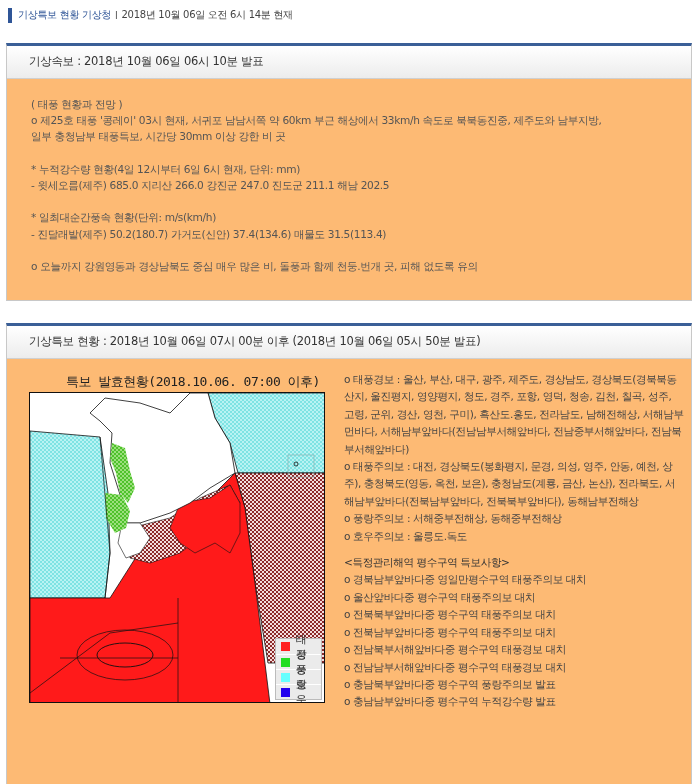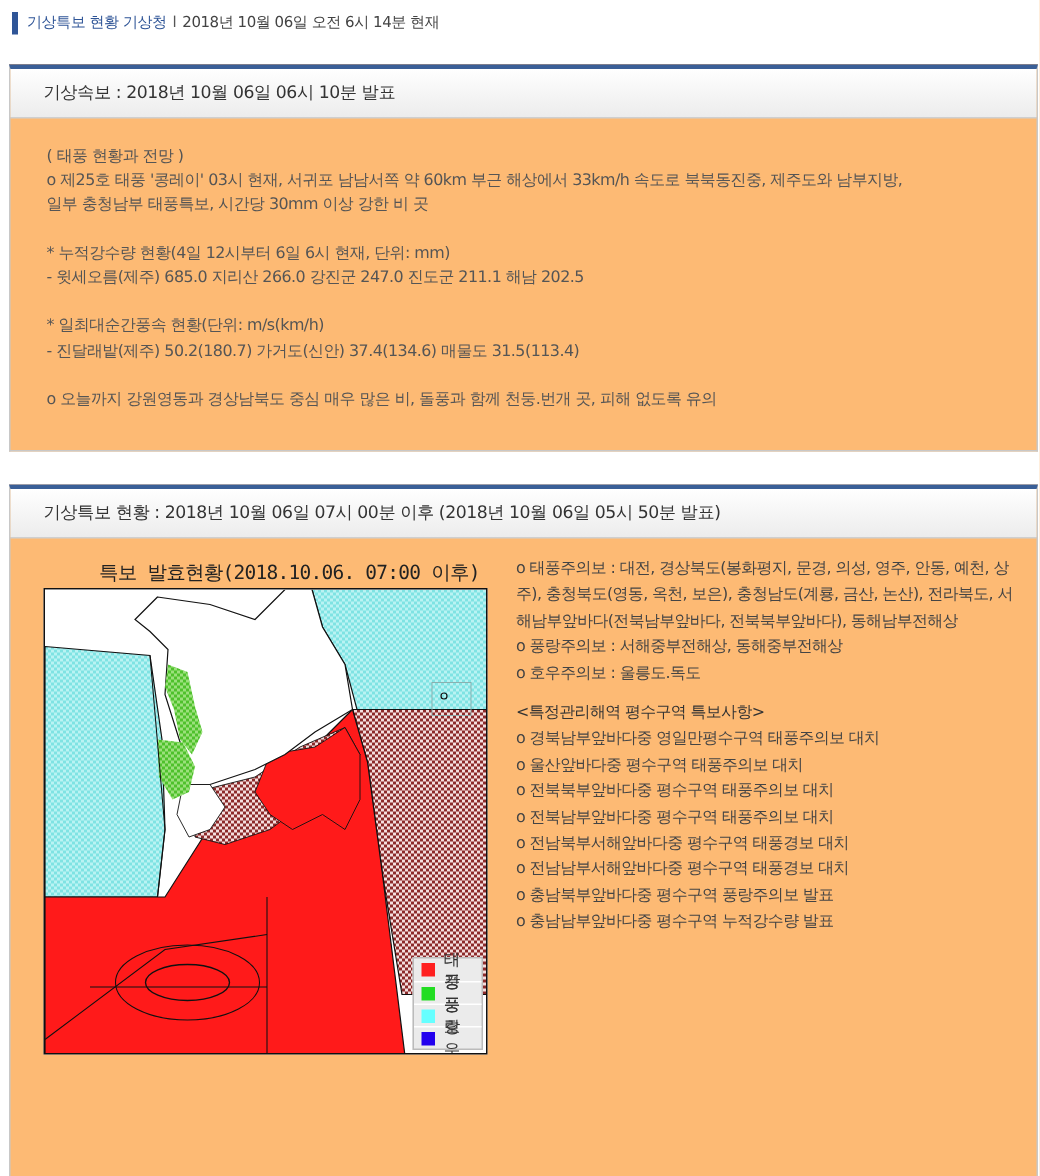--- a/index.html
+++ b/index.html
@@ -169,20 +169,21 @@
           <span>풍랑</span>
         </div>
         <div class="legend-item">
           <span class="swatch" style="background:#2200ee"></span>
           <span>호우</span>
         </div>
       </div>
     </div>
 
     <div class="warn-list">
+      <div class="para">o 태풍경보 : 울산, 부산, 대구, 광주, 제주도, 경상남도, 경상북도(경북북동산지, 울진평지, 영양평지, 청도, 경주, 포항, 영덕, 청송, 김천, 칠곡, 성주, 고령, 군위, 경산, 영천, 구미), 흑산도.홍도, 전라남도, 남해전해상, 서해남부먼바다, 서해남부앞바다(전남남부서해앞바다, 전남중부서해앞바다, 전남북부서해앞바다)</div>
       <div class="para">o 태풍주의보 : 대전, 경상북도(봉화평지, 문경, 의성, 영주, 안동, 예천, 상주), 충청북도(영동, 옥천, 보은), 충청남도(계룡, 금산, 논산), 전라북도, 서해남부앞바다(전북남부앞바다, 전북북부앞바다), 동해남부전해상</div>
       <div class="para">o 풍랑주의보 : 서해중부전해상, 동해중부전해상</div>
       <div class="para">o 호우주의보 : 울릉도.독도</div>
       <div class="gap"></div>
       <div class="sub-title nowrap">&lt;특정관리해역 평수구역 특보사항&gt;</div>
       <div class="nowrap">o 경북남부앞바다중 영일만평수구역 태풍주의보 대치</div>
       <div class="nowrap">o 울산앞바다중 평수구역 태풍주의보 대치</div>
       <div class="nowrap">o 전북북부앞바다중 평수구역 태풍주의보 대치</div>
       <div class="nowrap">o 전북남부앞바다중 평수구역 태풍주의보 대치</div>
       <div class="nowrap">o 전남북부서해앞바다중 평수구역 태풍경보 대치</div>

